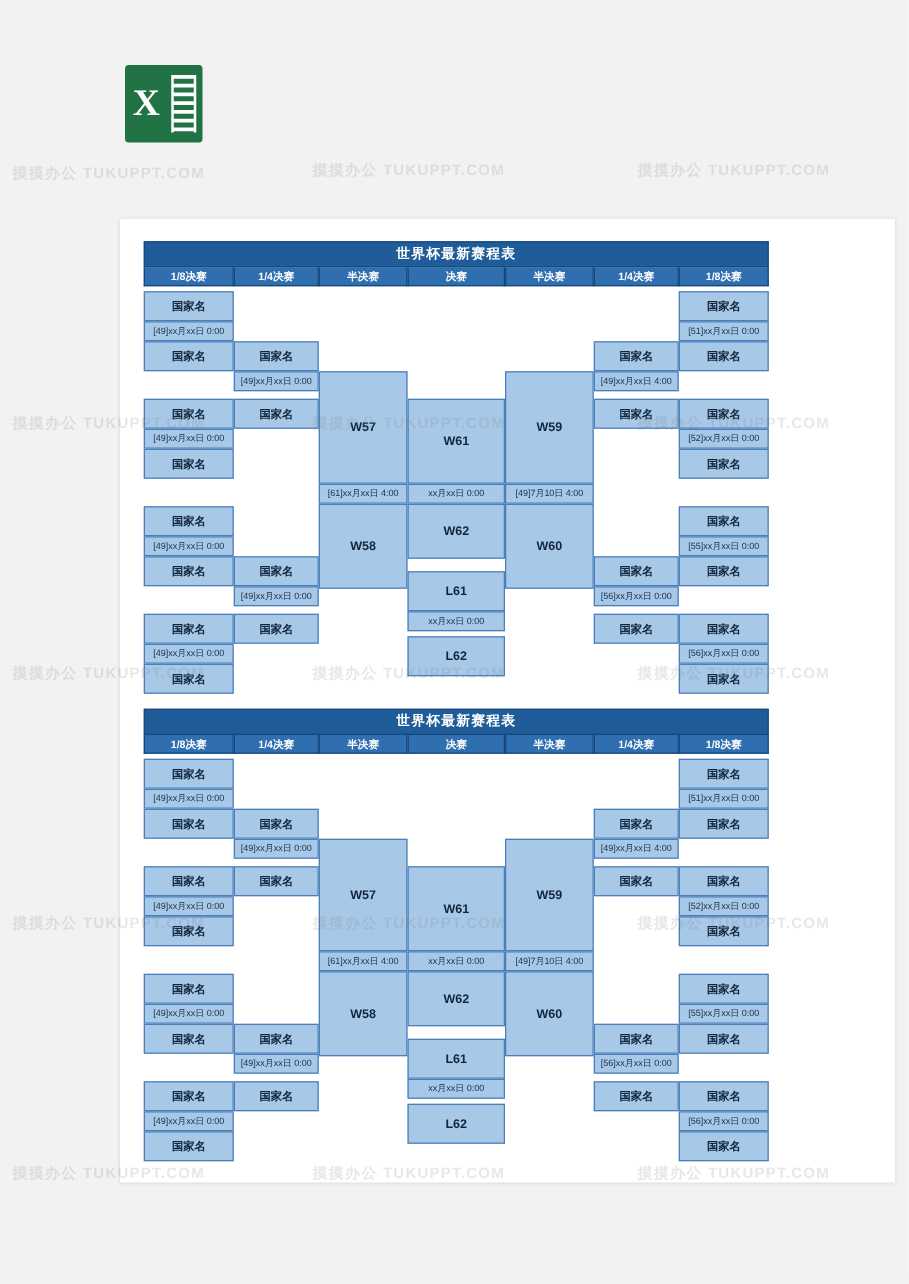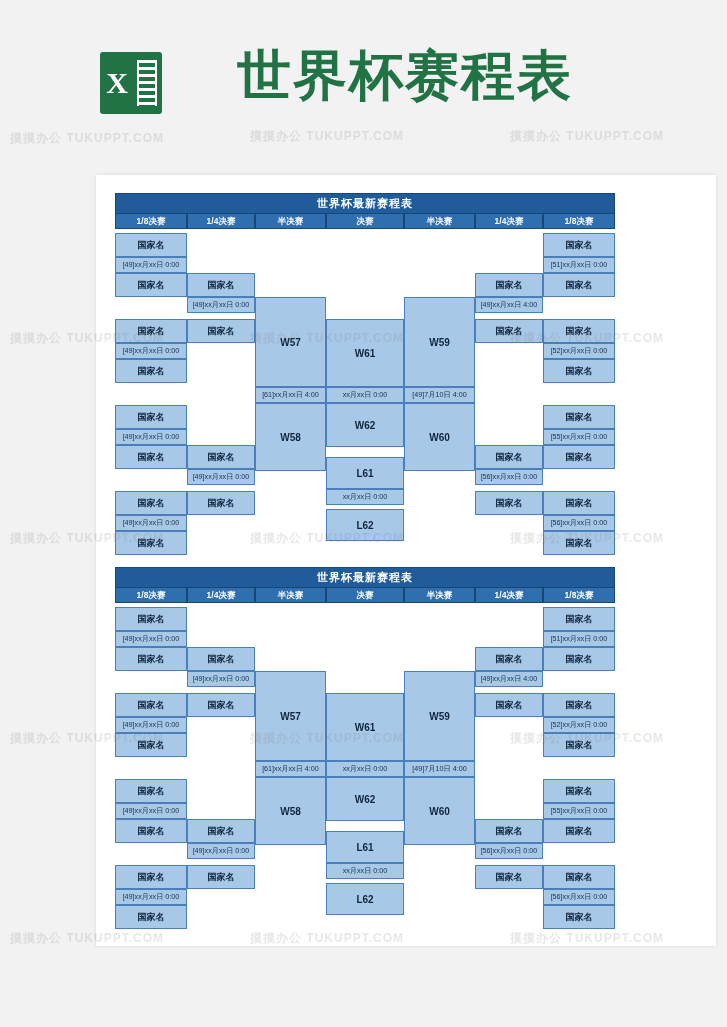--- a/index.html
+++ b/index.html
@@ -105,21 +105,20 @@
     <div class="grid">
       <i></i>
         <i></i>
         <i></i>
         <i></i>
         <i></i>
         <i></i>
         <i></i>
     </div>
   </div>
-  <div class="title">世界杯赛程表</div>
 </div>
 
 <div class="sheet">
 
   <div class="bracket one">
     <div class="b-title">世界杯最新赛程表</div>
     <div class="b-cols">
       <div class="c c1">1/8决赛</div>
       <div class="c c2">1/4决赛</div>
       <div class="c c3">半决赛</div>

